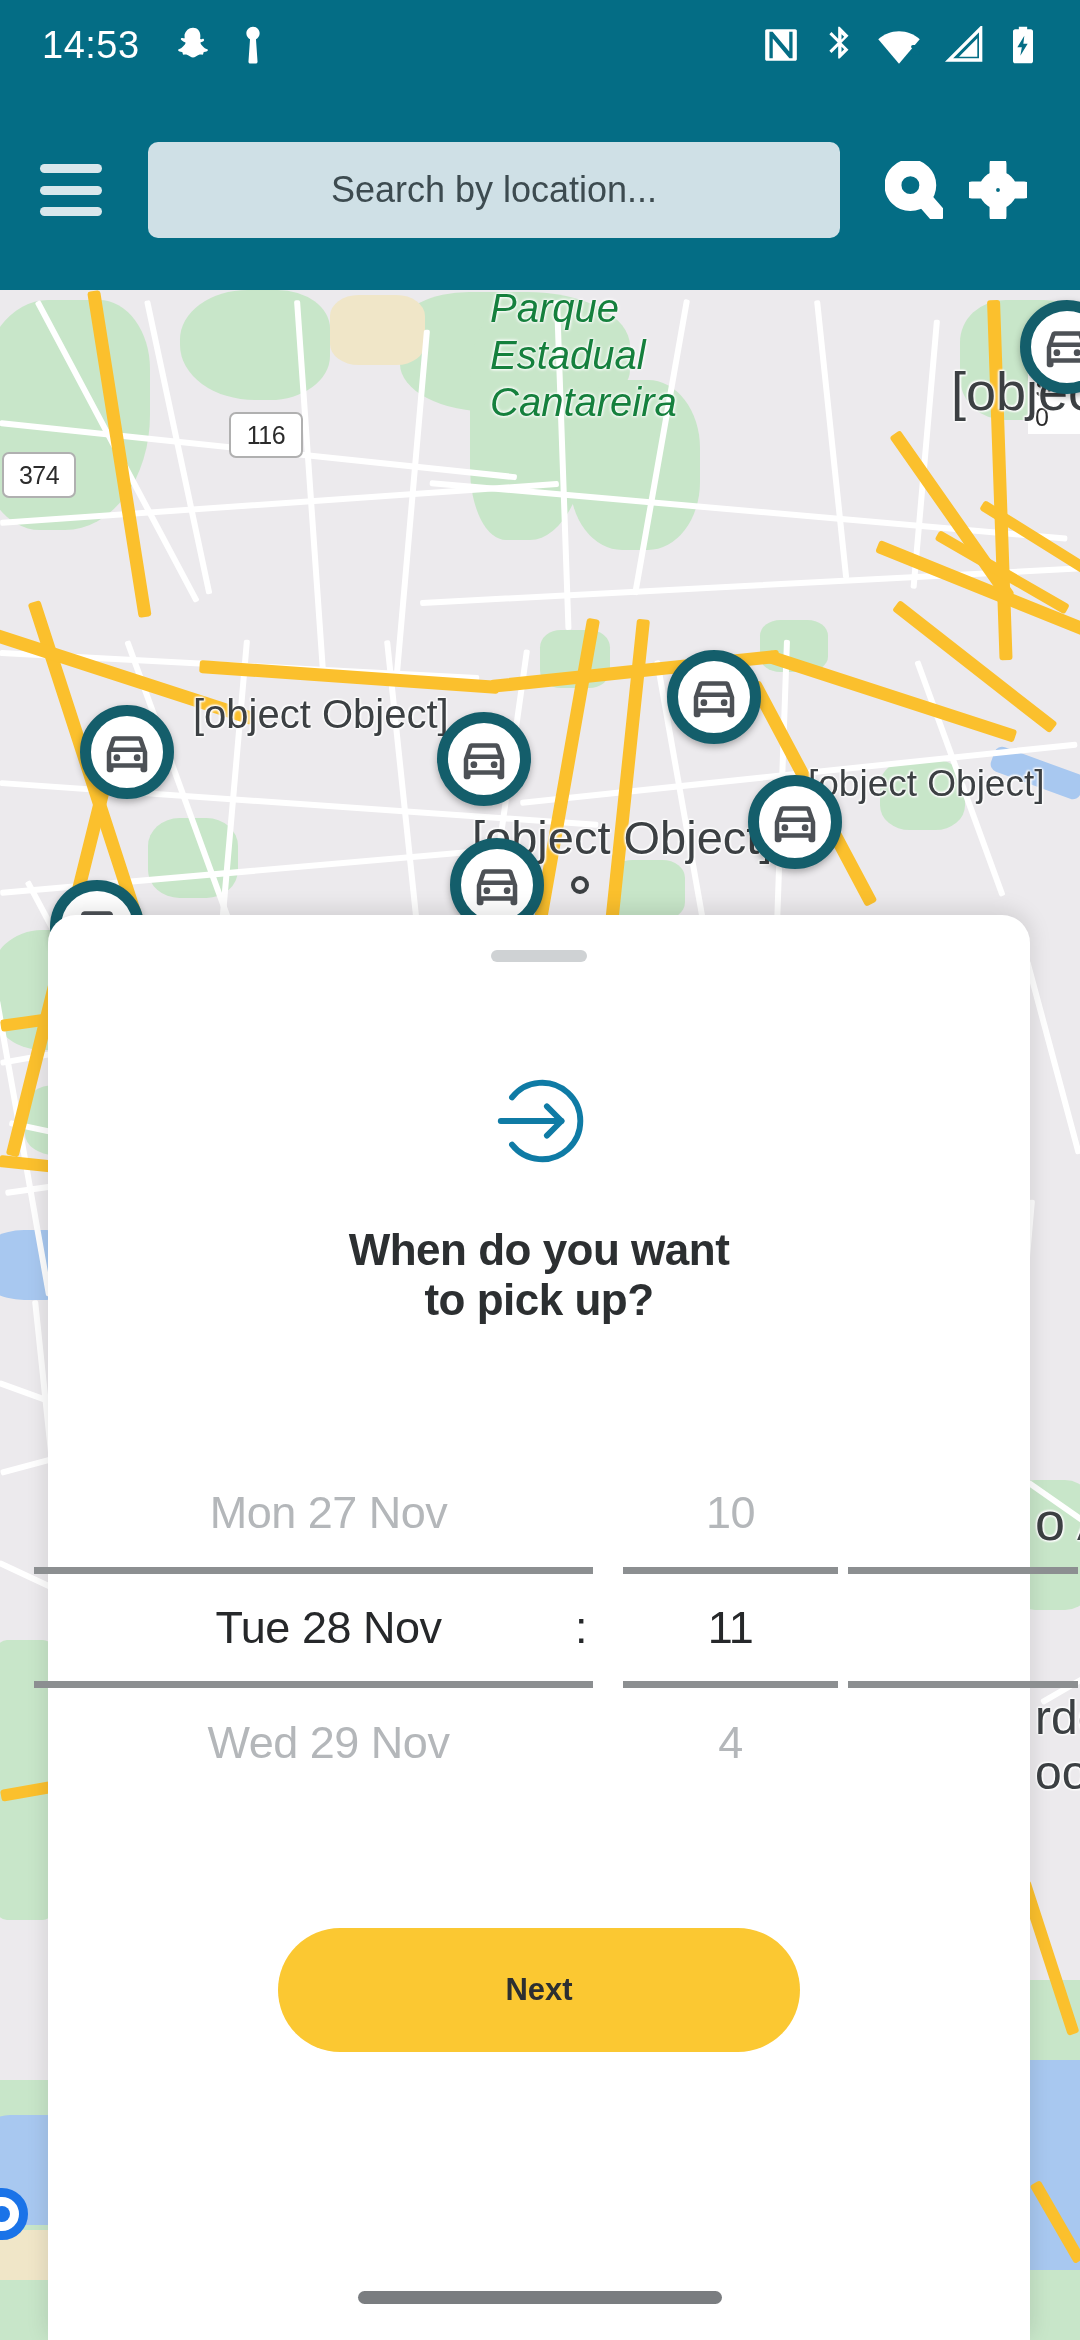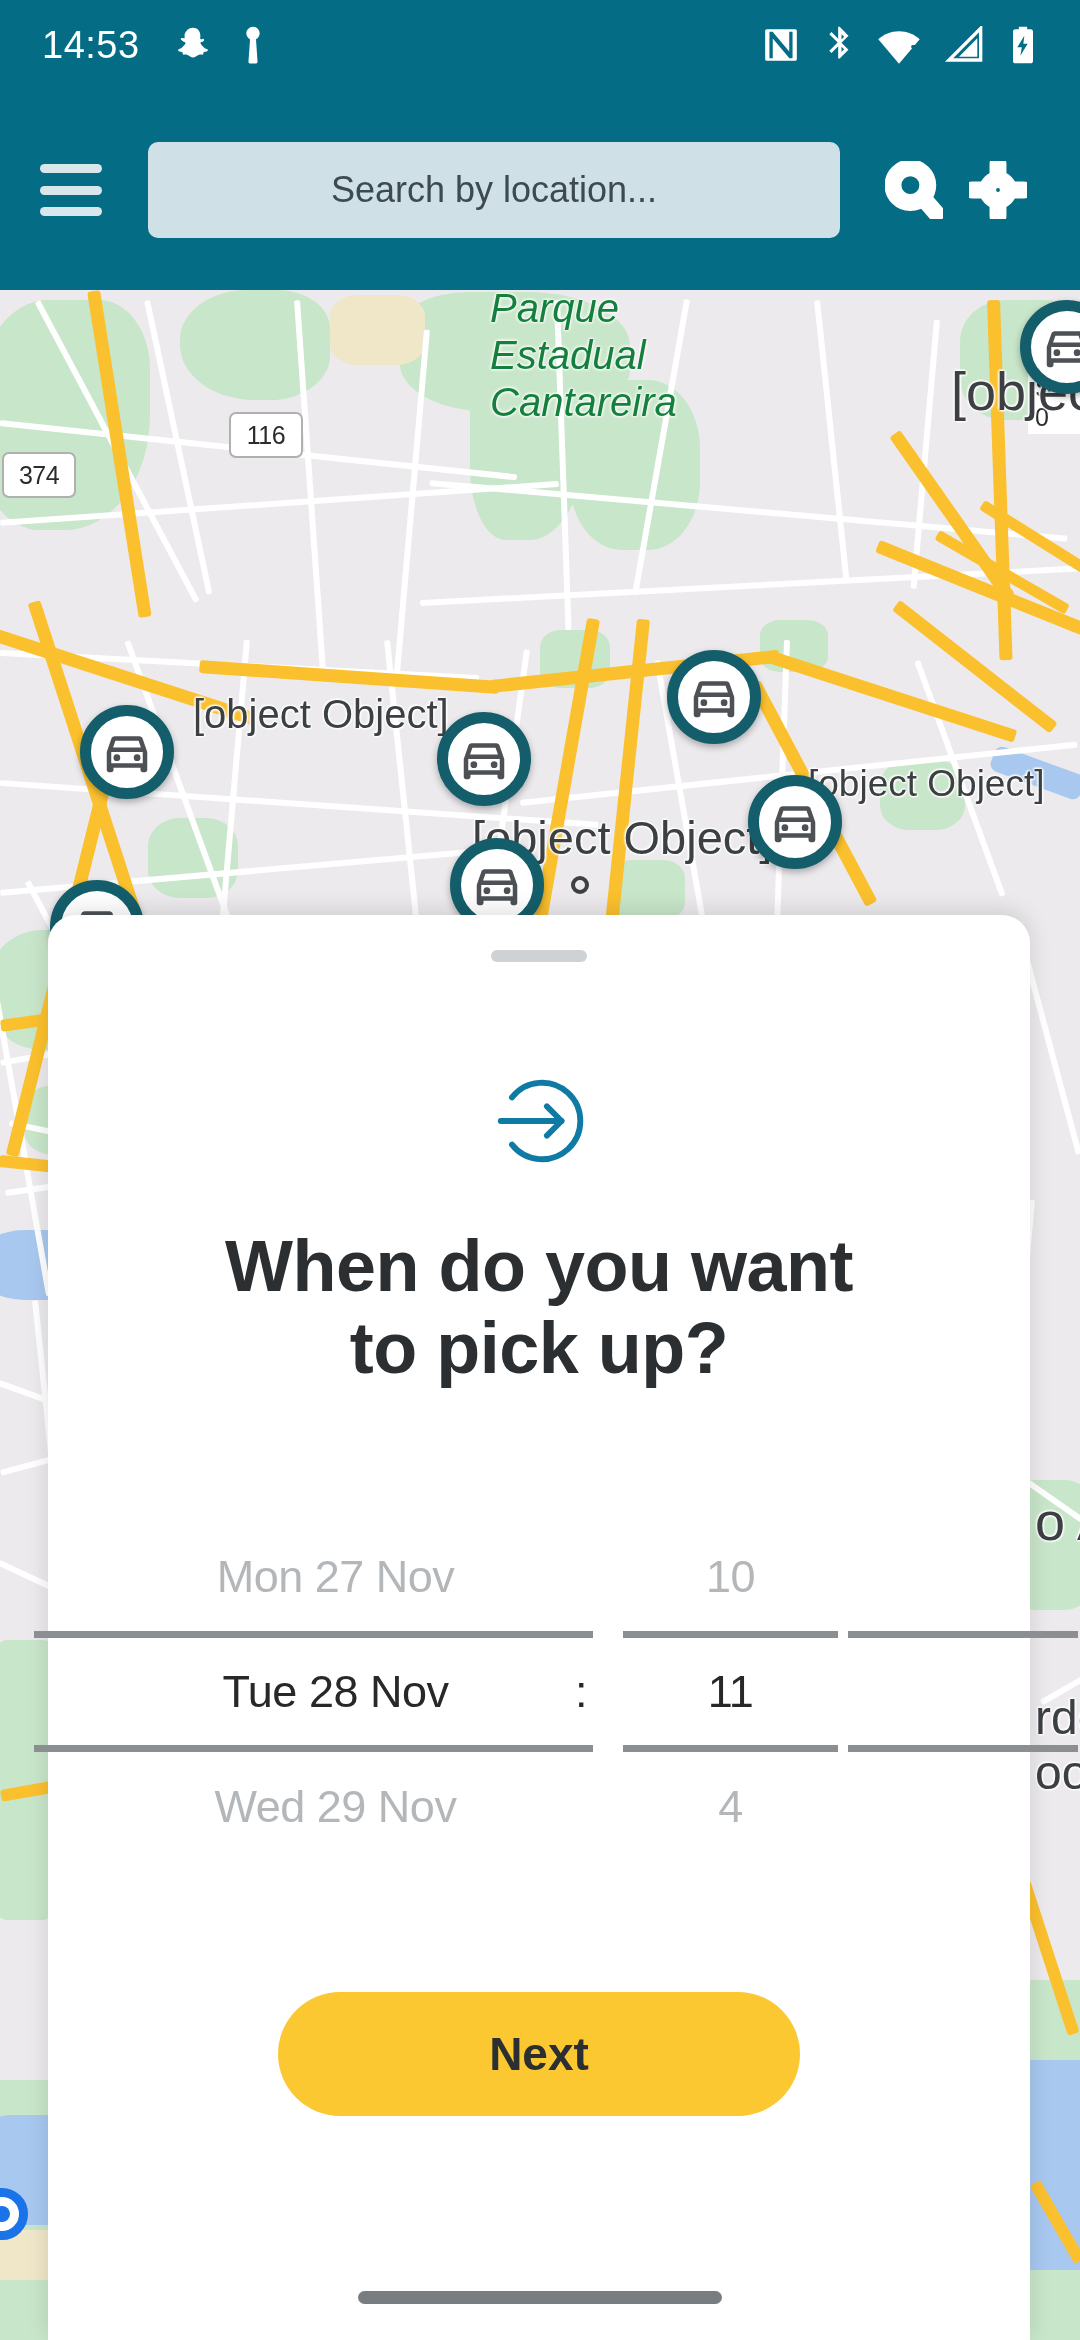--- a/index.html
+++ b/index.html
@@ -84,21 +84,21 @@
     position:absolute; left:48px; top:915px; width:982px; height:1425px;
     background:#ffffff; border-radius:28px 28px 0 0; z-index:50;
     box-shadow:0 -4px 22px rgba(0,0,0,.13);
     display:flex; flex-direction:column; align-items:center;
   }
   #grabber { width:96px; height:12px; border-radius:6px; background:#cfd2d4; margin-top:35px; }
   #pickup-icon { margin-top:105px; }
   #pickup-icon svg { width:108px; height:108px; display:block; }
   #sheet-title {
     margin-top:50px; width:820px; text-align:center;
-    font-size:72px; font-weight:bold; line-height:1.14; color:#2c2f31; letter-spacing:-.5px;
+    font-size:44px; font-weight:bold; line-height:1.14; color:#2c2f31; letter-spacing:-.5px;
   }
 
   
   #picker {
     position:relative; width:982px; height:345px; margin-top:130px;
   }
   .pcol { position:absolute; top:0; height:345px; }
   .pcell {
     position:absolute; width:100%; height:115px;
     display:flex; align-items:center; justify-content:center;
@@ -115,21 +115,21 @@
     display:flex; align-items:center; justify-content:center;
     pointer-events:none;
   }
   #colon span { position:absolute; left:527px; font-size:45px; color:#26282a; }
 
   
   #next-btn {
     width:522px; height:124px; margin-top:128px;
     background:#fbc832; border-radius:62px; border:none;
     display:flex; align-items:center; justify-content:center;
-    font-size:46px; font-weight:bold; color:#2c2f31; cursor:pointer;
+    font-size:31px; font-weight:bold; color:#2c2f31; cursor:pointer;
     font-family:"Liberation Sans", sans-serif;
   }
 
   
   #gesture {
     position:absolute; left:50%; transform:translateX(-50%);
     bottom:36px; width:364px; height:13px; border-radius:7px; background:#7a7d80; z-index:60;
   }
 </style>
 </head>
@@ -382,21 +382,21 @@
       </svg>
     </div>
 
     <div id="sheet-title">
       <div>When do you want</div>
       <div>to pick up?</div>
     </div>
 
     <div id="picker">
 
-      <div class="pcol" style="left:15px; width:545px;">
+      <div class="pcol" style="left:8px; width:545px;">
         <div class="pcell r0">Mon 27 Nov</div>
         <div class="pcell r1 sel">Tue 28 Nov</div>
         <div class="pcell r2">Wed 29 Nov</div>
       </div>
 
       <div class="pcol" style="left:575px; width:215px;">
         <div class="pcell r0">10</div>
         <div class="pcell r1 sel">11</div>
         <div class="pcell r2">4</div>
       </div>

